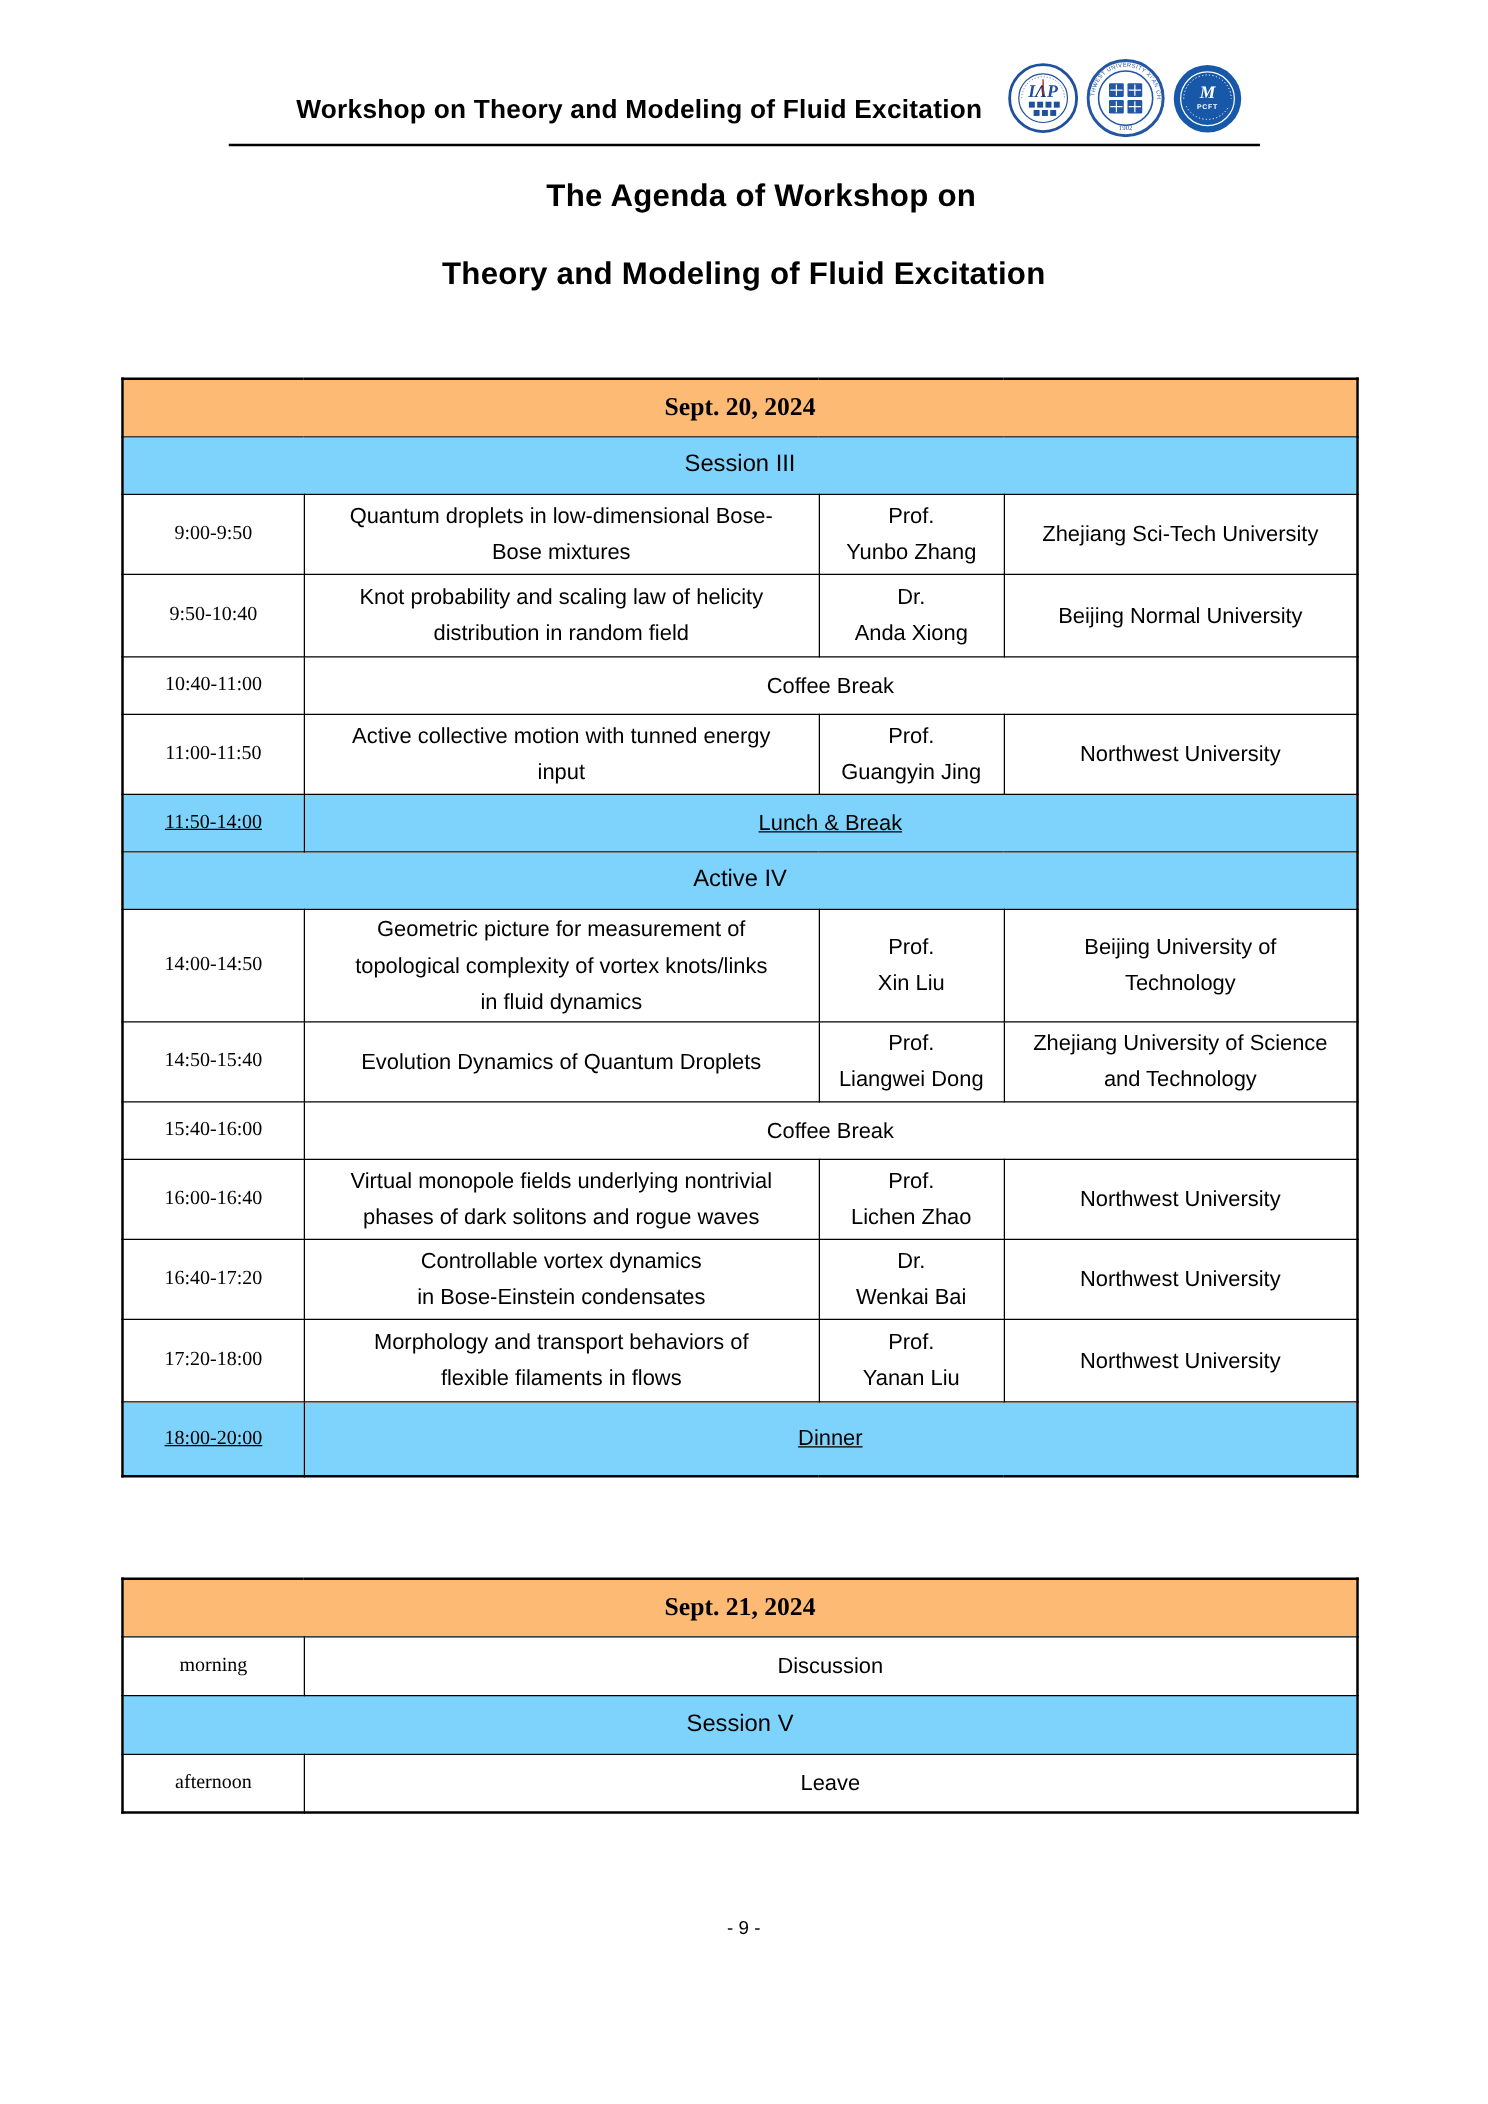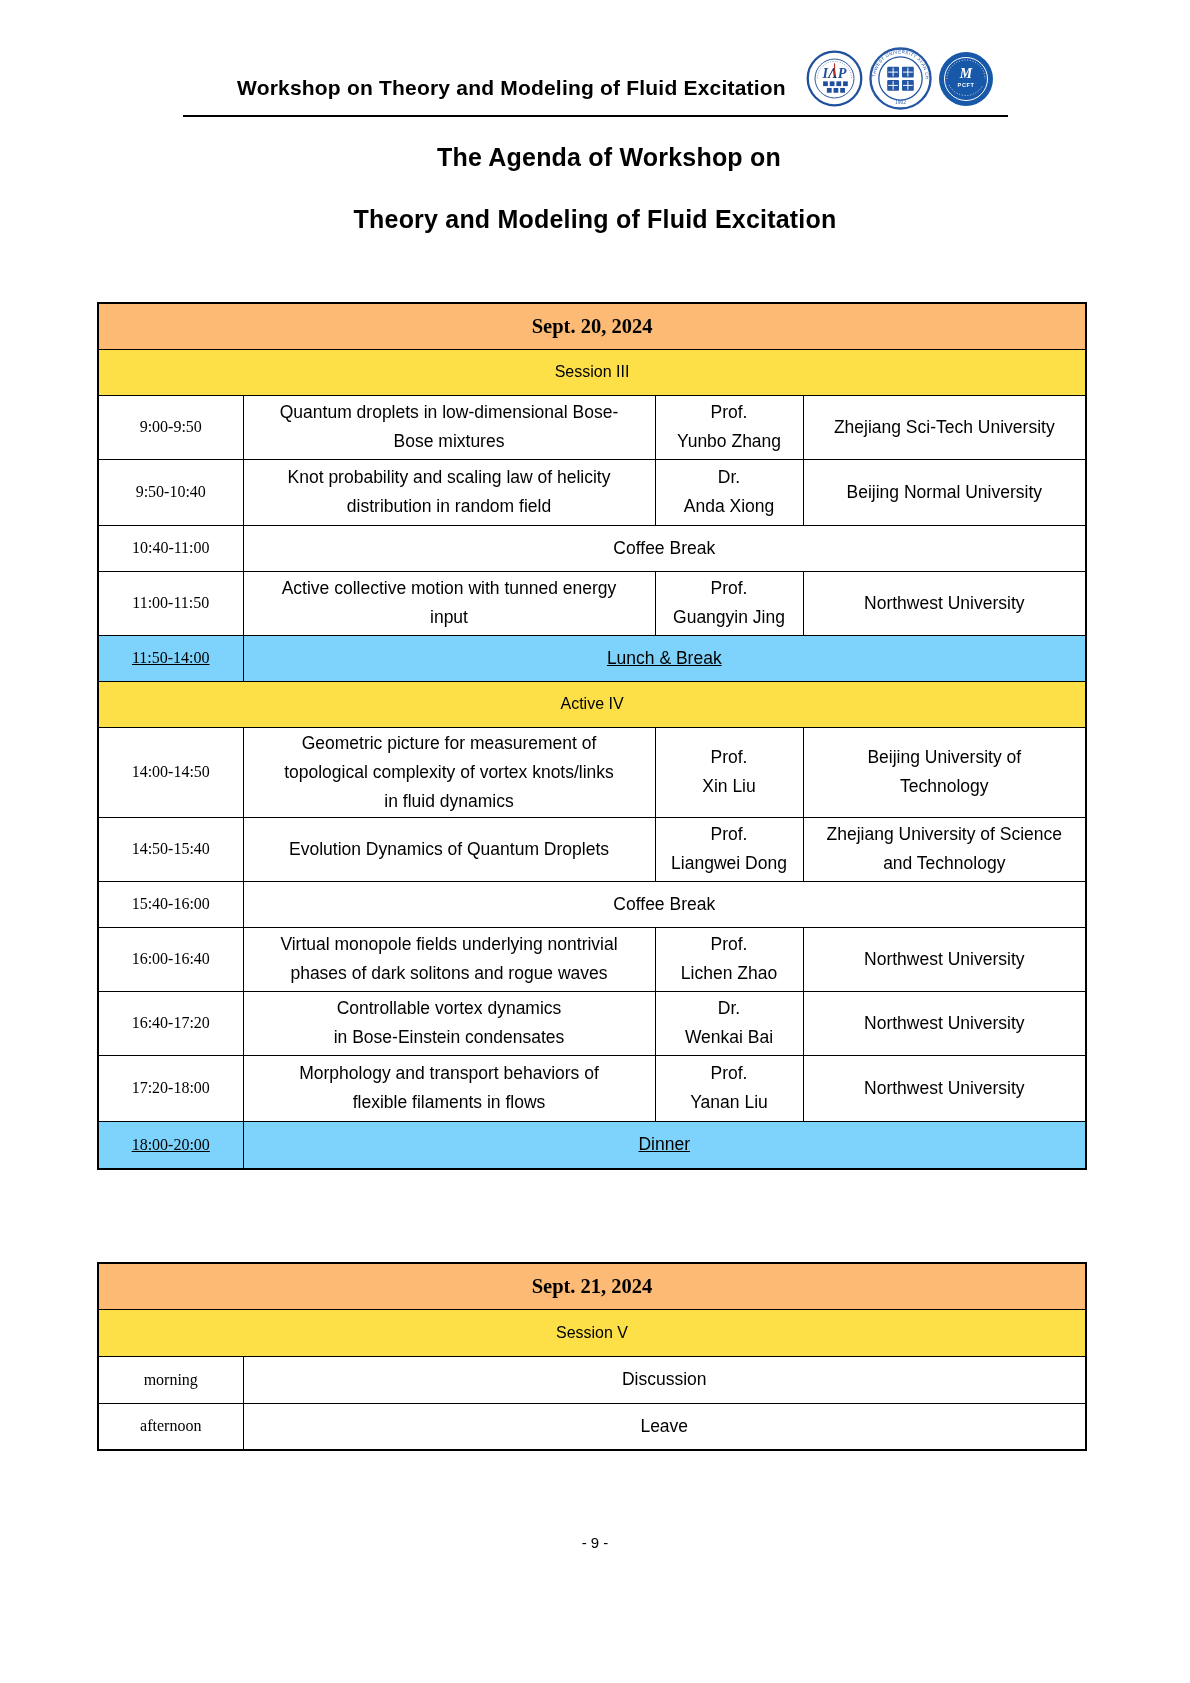--- a/index.html
+++ b/index.html
@@ -75,37 +75,37 @@
   }
   tr.grey td { background: #7dd3fc; text-decoration: underline; }
 
   td.c-date {
     background: #fdba74;
     font-family: "Liberation Serif", serif;
     font-weight: bold;
     font-size: 20.5px;
   }
   td.c-session {
-    background: #fde047;
-    font-size: 16px;
+    background: #7dd3fc;
+    font-size: 19px;
   }
   td.c-time {
     font-family: "Liberation Serif", serif;
     font-size: 16px;
   }
   td.c-title, td.c-speaker, td.c-aff {
     font-size: 17.5px;
     line-height: 29px;
     white-space: pre-line;
   }
   td.c-break { font-size: 17.5px; }
 
   tr.h46 { height: 46px; }
   tr.h47 { height: 47px; }
-  tr.h48 { height: 48px; margin-left: 24px; }
+  tr.h48 { height: 60px; margin-left: 24px; }
   tr.h64 { height: 64px; }
   tr.h66 { height: 66px; }
   tr.h90 { height: 90px; }
 
   
   .page-number {
     position: absolute;
     top: 1534px;
     left: 0;
     width: 1190px;
@@ -291,26 +291,26 @@
   <table class="agenda agenda-2">
     <colgroup>
         <col style="width:145px">
         <col style="width:843px">
       </colgroup>
     <tbody>
         <tr class="h46">
           <td class="c-date" colspan="2">Sept. 21, 2024</td>
         </tr>
     <tr class="h47">
-          <td class="c-session" colspan="2">Session V</td>
-        </tr>
-    <tr class="h47">
       <td class="c-time">morning</td>
       <td class="c-break">Discussion</td>
     </tr>
+    <tr class="h47">
+          <td class="c-session" colspan="2">Session V</td>
+        </tr>
     <tr class="h47">
       <td class="c-time">afternoon</td>
       <td class="c-break">Leave</td>
     </tr>
   </tbody>
     </table>
 
   <div class="page-number">- 9 -</div>
 
 </div>

